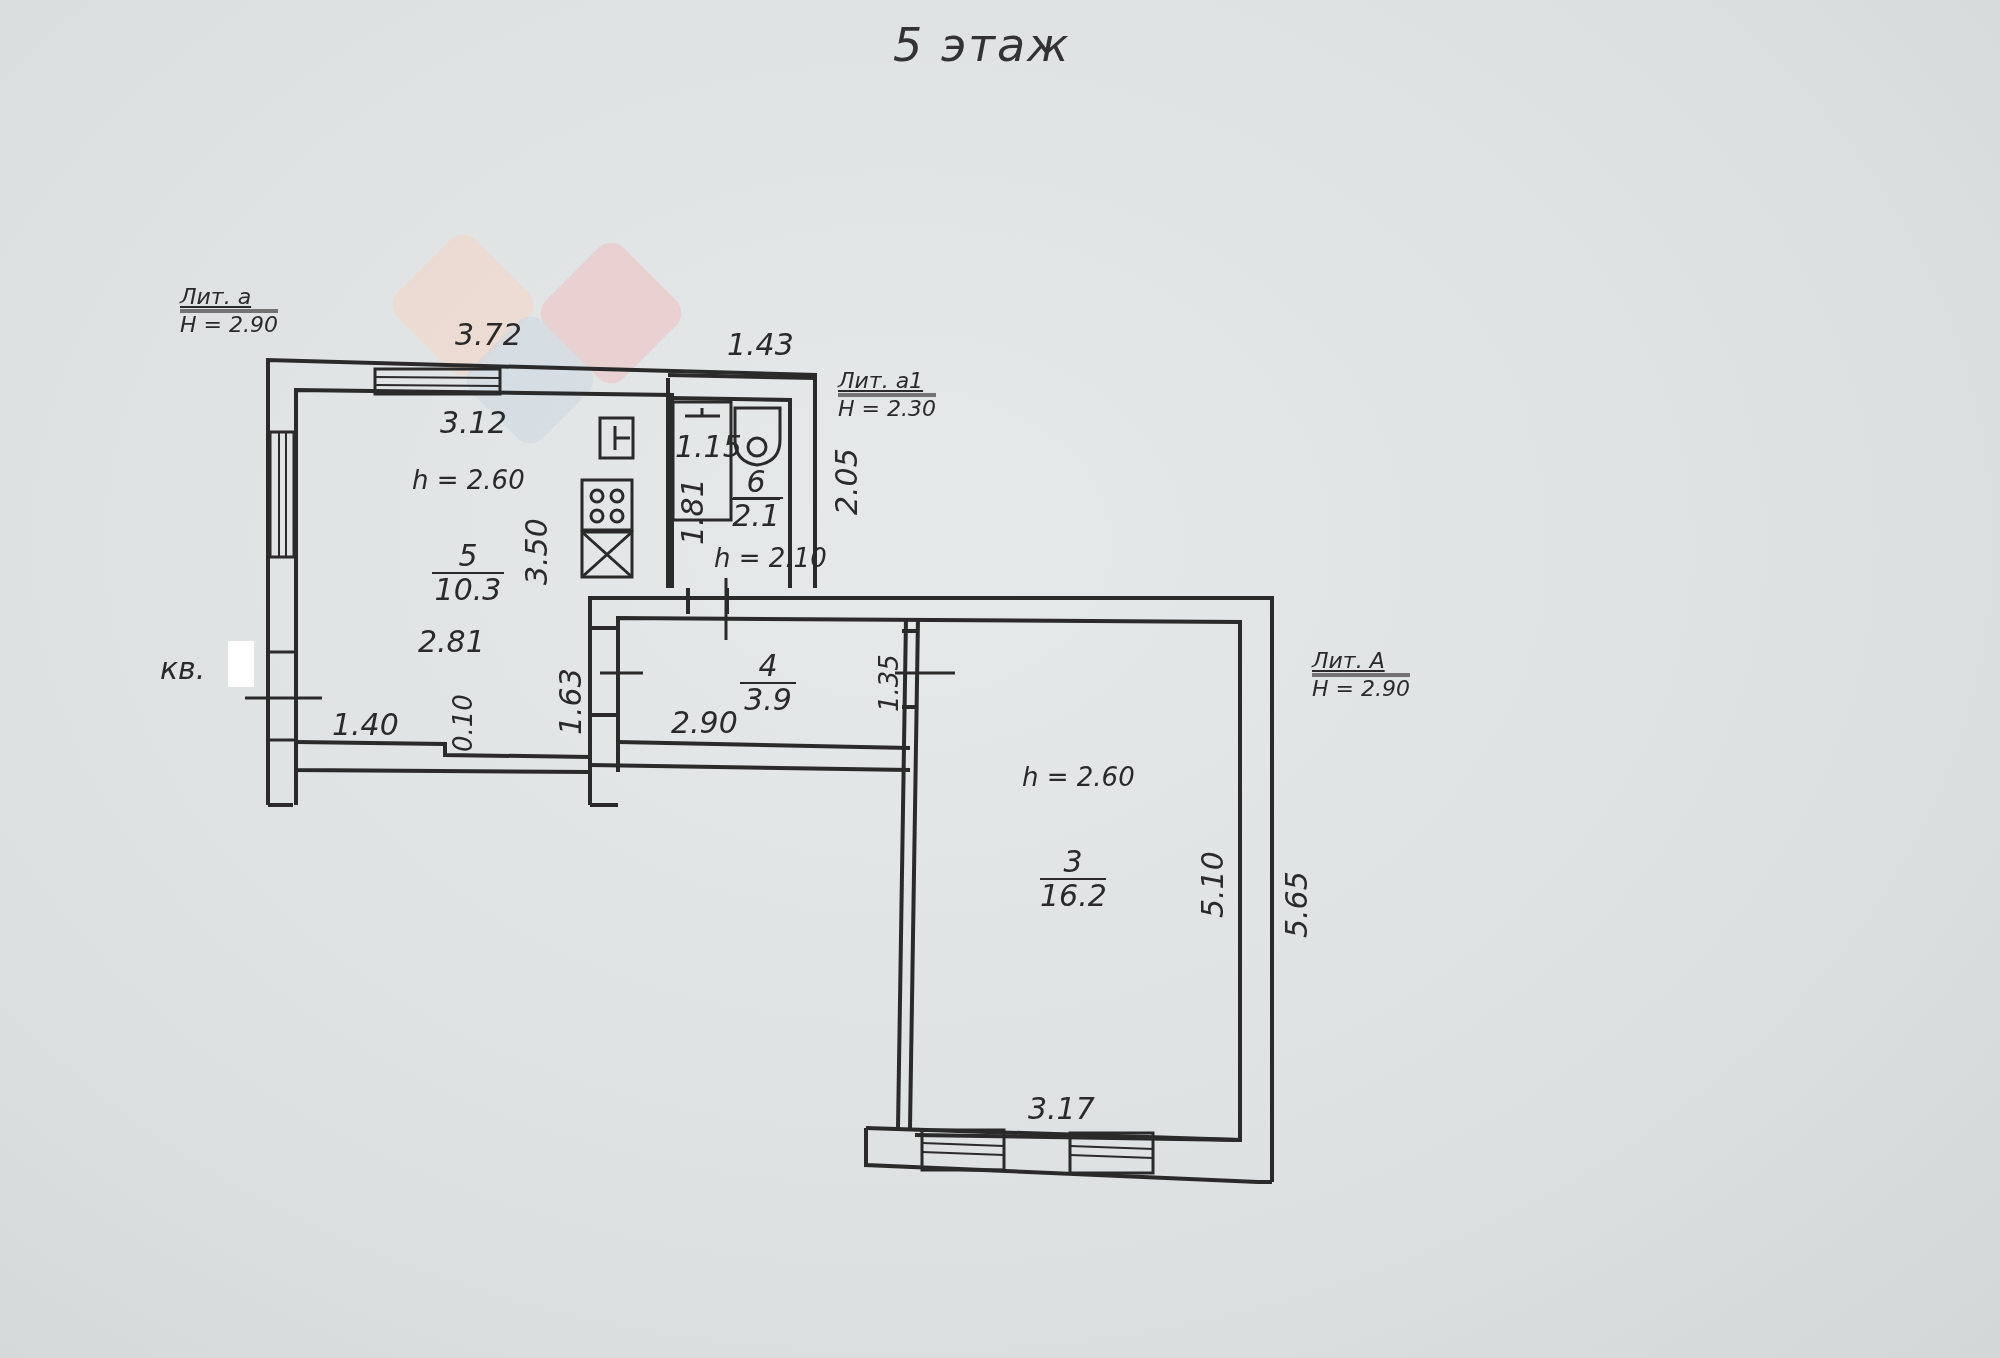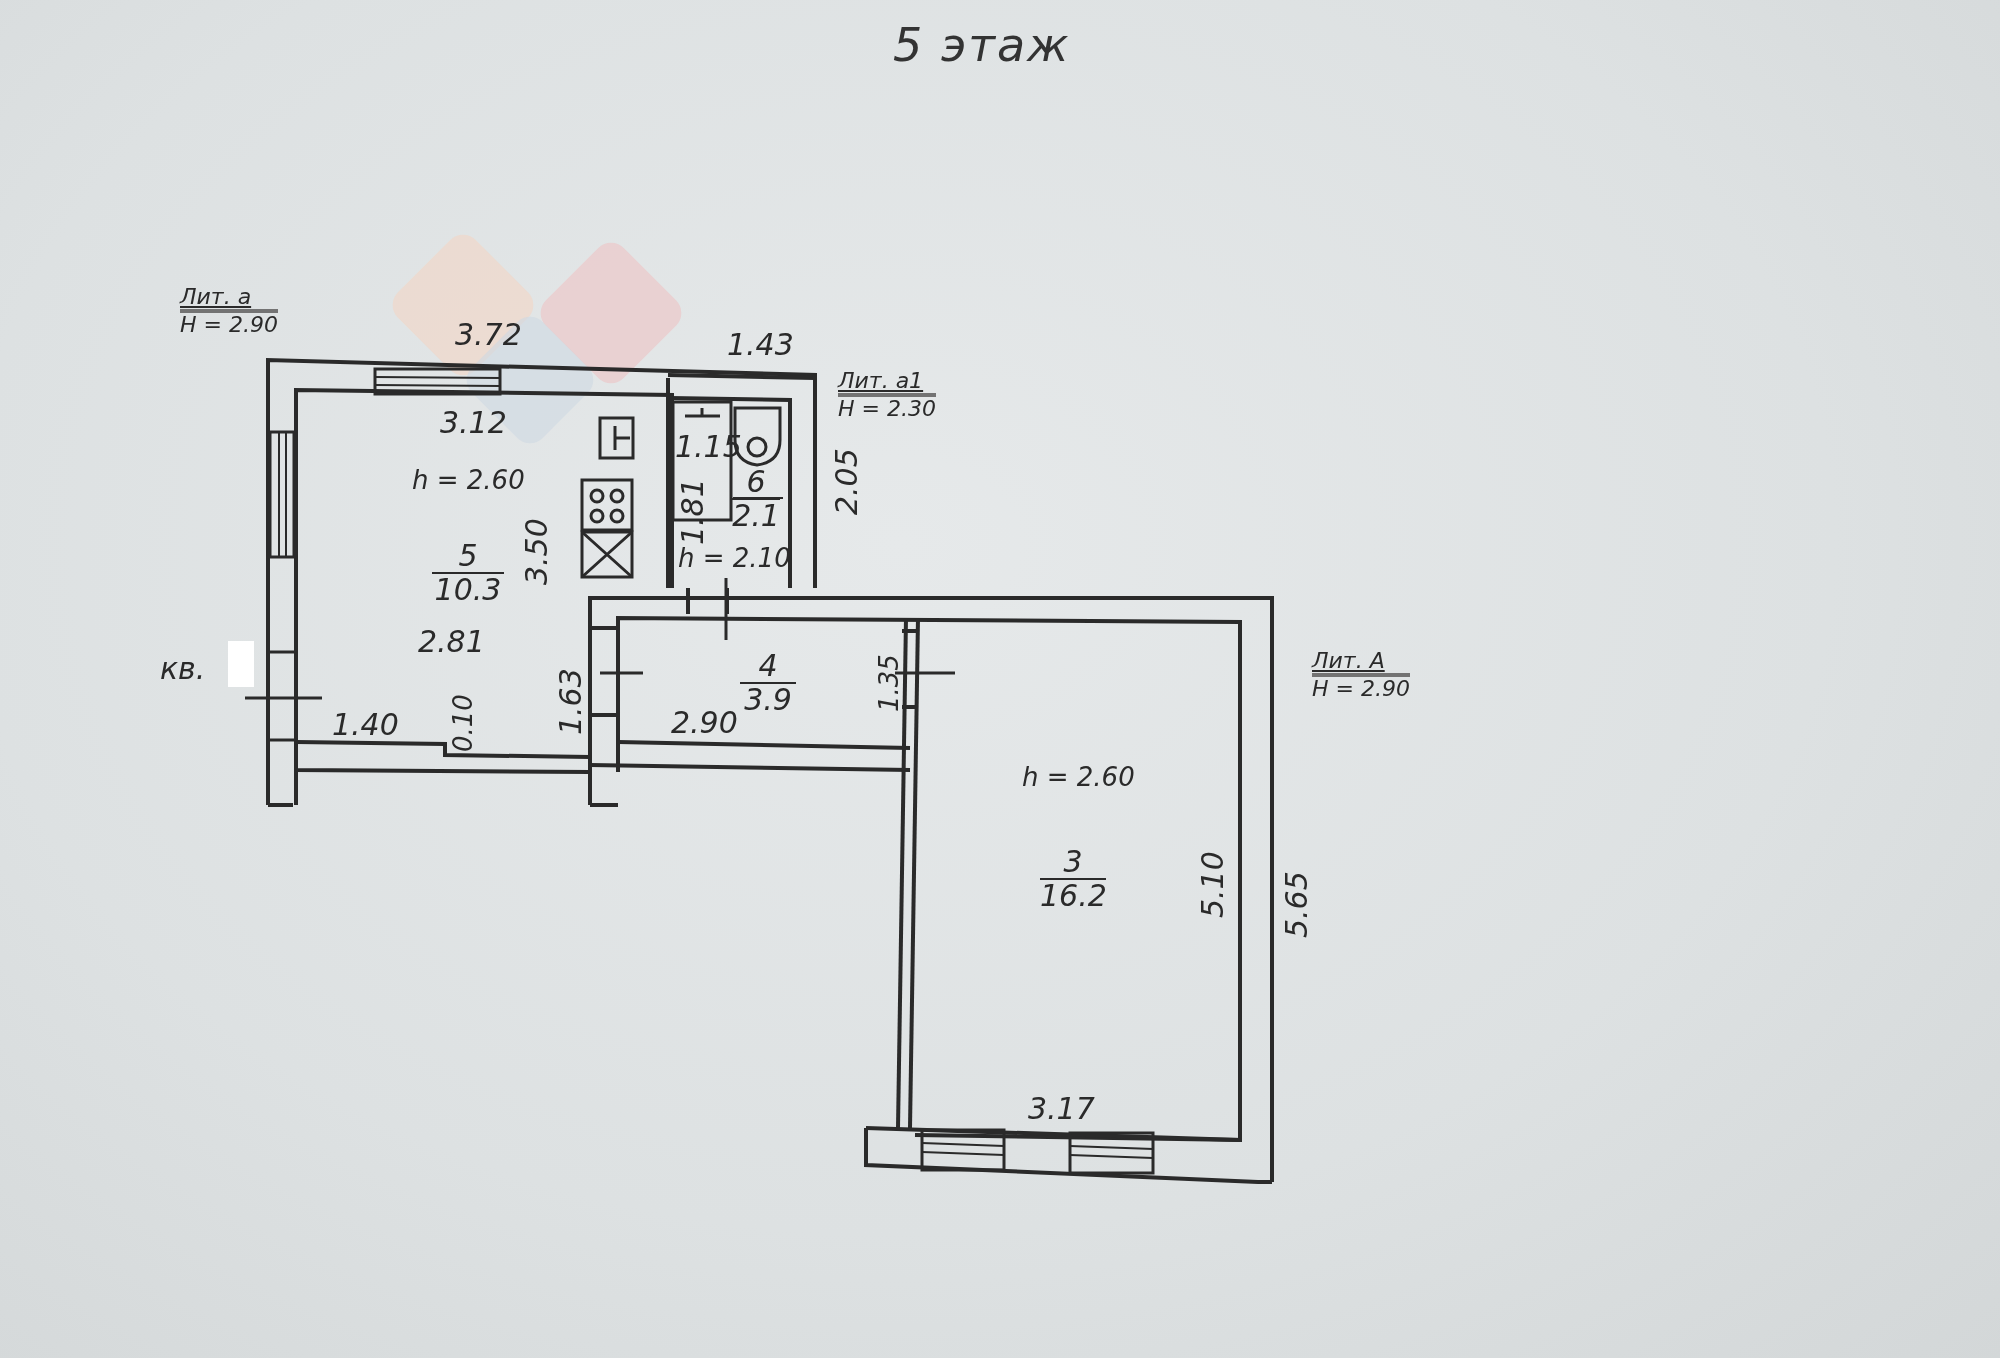--- a/index.html
+++ b/index.html
@@ -146,21 +146,21 @@
 <div class="lbl dim" style="left:440px;top:408px;">3.12</div>
 <div class="lbl dim-sm" style="left:412px;top:467px;">h = 2.60</div>
 <div class="lbl dim rot" style="left:522px;top:585px;">3.50</div>
 <div class="lbl dim" style="left:418px;top:627px;">2.81</div>
 <div class="lbl dim" style="left:332px;top:710px;">1.40</div>
 <div class="lbl dim-sm rot" style="left:450px;top:752px;">0.10</div>
 
 <div class="lbl dim" style="left:675px;top:432px;">1.15</div>
 <div class="lbl dim rot" style="left:678px;top:545px;">1.81</div>
 <div class="lbl dim rot" style="left:832px;top:515px;">2.05</div>
-<div class="lbl dim-sm" style="left:678px;top:545px;">h = 2.10</div>
+<div class="lbl dim-sm" style="left:714px;top:545px;">h = 2.10</div>
 
 <div class="lbl dim rot" style="left:556px;top:735px;">1.63</div>
 <div class="lbl dim" style="left:671px;top:708px;">2.90</div>
 <div class="lbl dim-sm rot" style="left:876px;top:712px;">1.35</div>
 
 <div class="lbl dim-sm" style="left:1022px;top:764px;">h = 2.60</div>
 <div class="lbl dim rot" style="left:1198px;top:918px;">5.10</div>
 <div class="lbl dim rot" style="left:1282px;top:938px;">5.65</div>
 <div class="lbl dim" style="left:1028px;top:1094px;">3.17</div>
 

